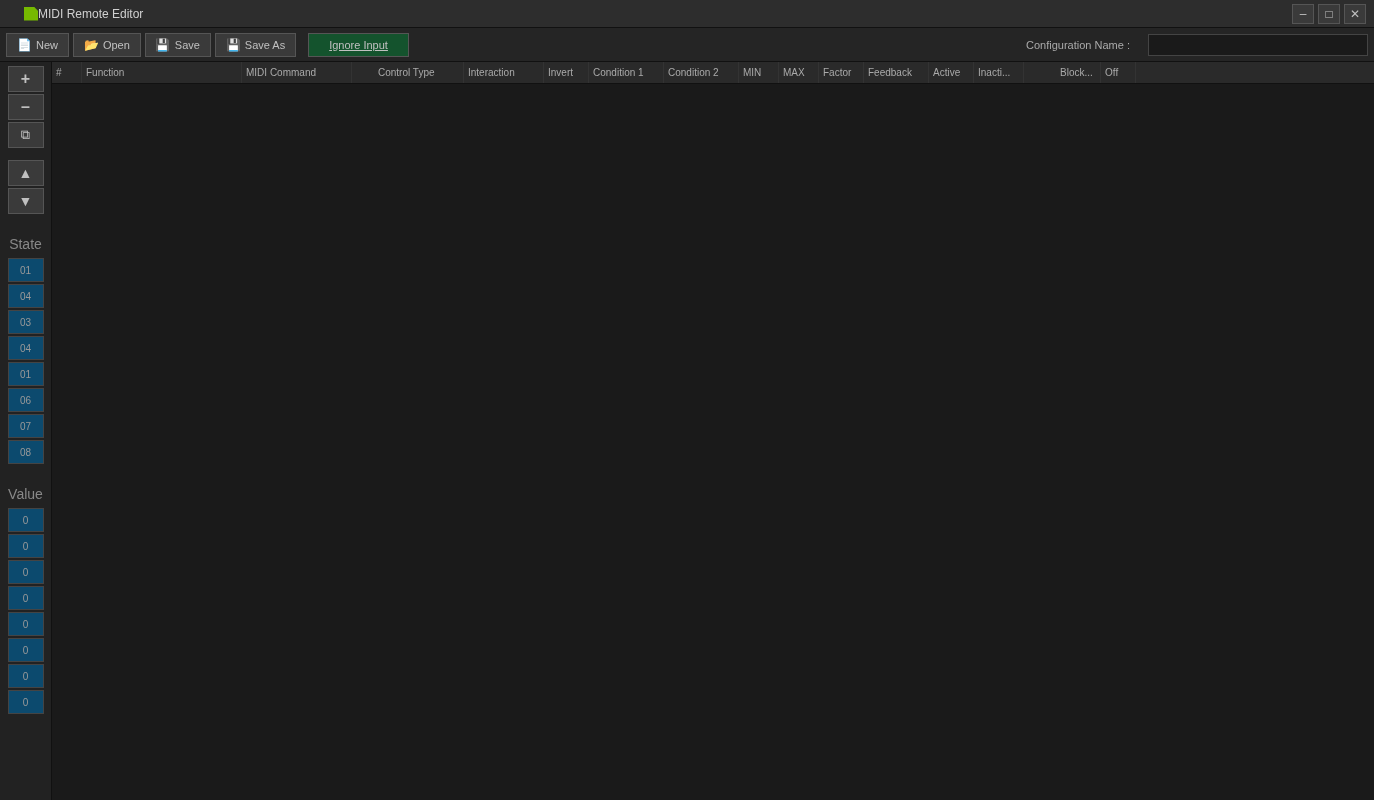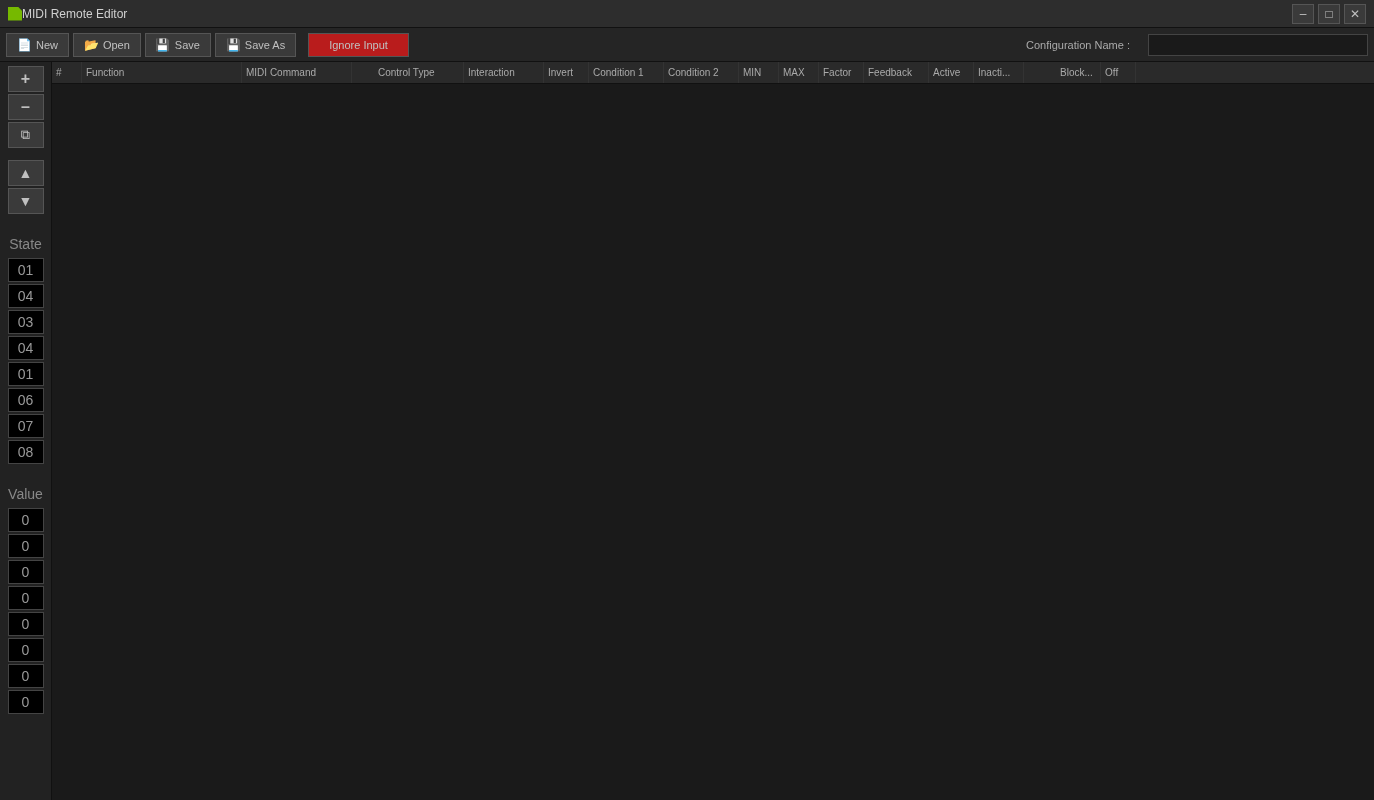--- a/index.html
+++ b/index.html
@@ -10,21 +10,21 @@
       color: #c0c0c0;
       width: 1374px;
       height: 800px;
       overflow: hidden;
     }
     .title-bar {
       background: #2d2d2d;
       height: 28px;
       display: flex;
       align-items: center;
-      padding: 0 8px;
+      padding: 0 24px;
       border-bottom: 1px solid #111;
       position: relative;
     }
     .title-bar-title {
       font-size: 12px;
       color: #d0d0d0;
     }
     .title-bar-controls {
       position: absolute;
       right: 8px;
@@ -58,28 +58,29 @@
       color: #c0c0c0;
       height: 24px;
       padding: 0 10px;
       font-size: 11px;
       cursor: pointer;
       display: flex;
       align-items: center;
       gap: 4px;
     }
     .toolbar-ignore {
-      background: #b91c1c;
+      background: #14532d;
       border: 1px solid #555;
       color: #c0c0c0;
       height: 24px;
       padding: 0 20px;
       font-size: 11px;
       cursor: pointer;
       margin-left: 8px;
+      text-decoration: underline;
     }
     .toolbar-right {
       margin-left: auto;
       display: flex;
       align-items: center;
       gap: 18px;
     }
     .config-label {
       color: #aaa;
       font-size: 11px;
@@ -122,24 +123,24 @@
     .sidebar-separator { height: 8px; }
     .sidebar-section-label {
       color: #888;
       font-size: 14px;
       margin-top: 10px;
       margin-bottom: 4px;
     }
     .sidebar-state-btn {
       width: 36px;
       height: 24px;
-      background: #000000;
+      background: #0c4a6e;
       border: 1px solid #444;
       color: #999;
-      font-size: 14px;
+      font-size: 10px;
       display: flex;
       align-items: center;
       justify-content: center;
       cursor: pointer;
     }
     .content-area {
       flex: 1;
       display: flex;
       flex-direction: column;
       overflow: hidden;

